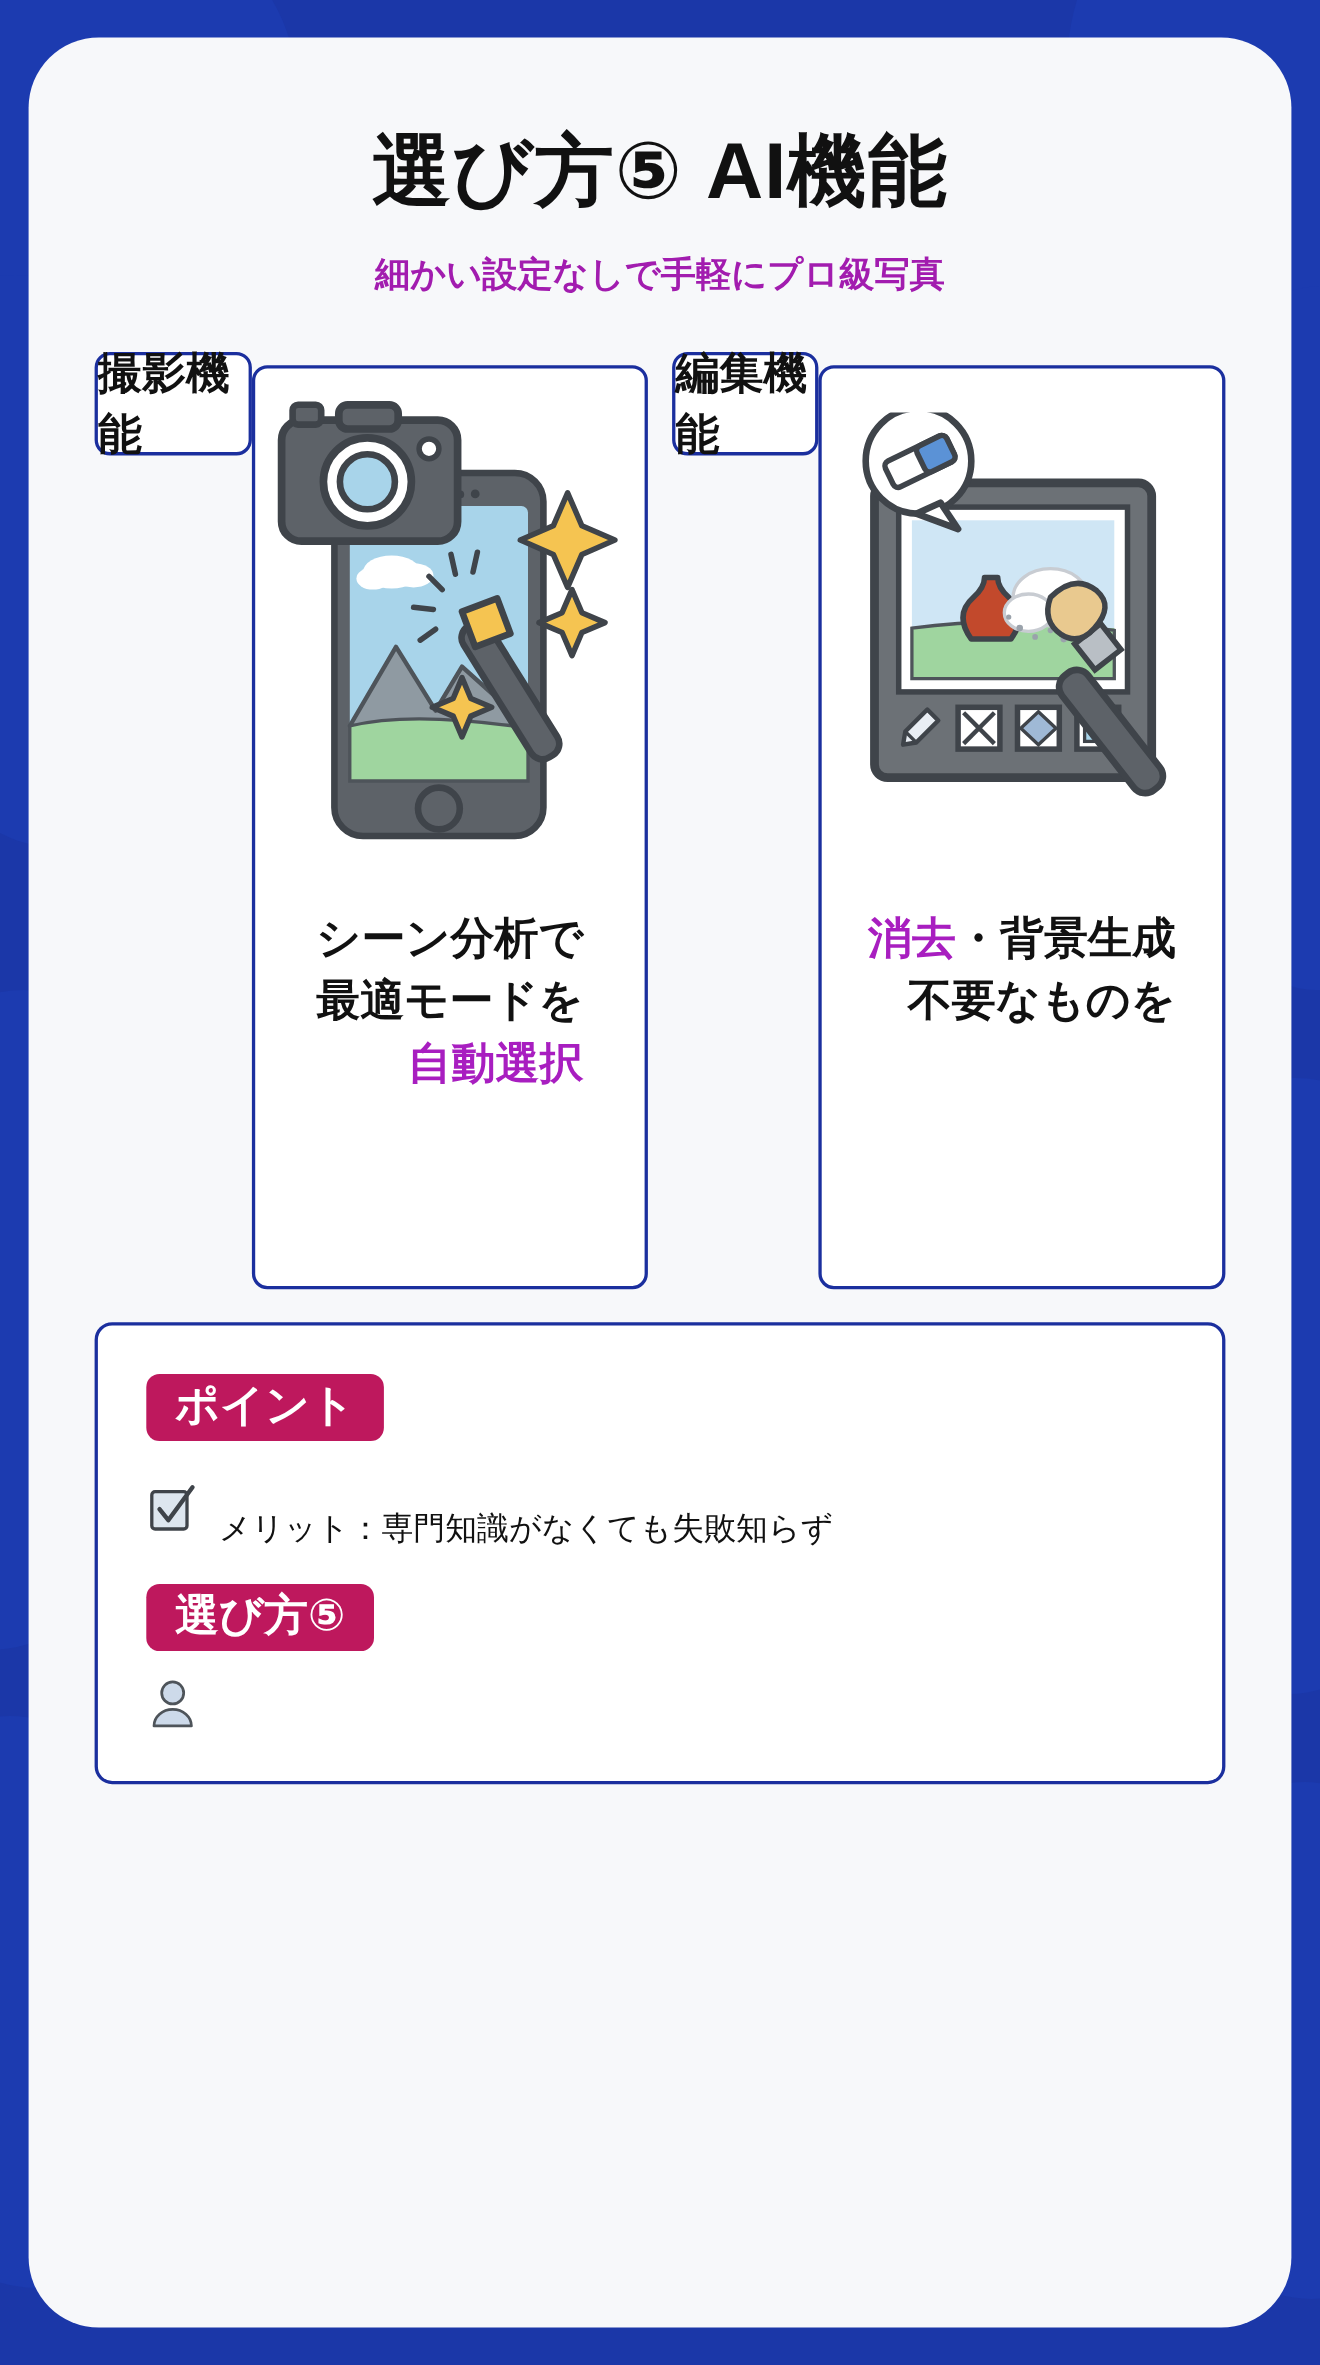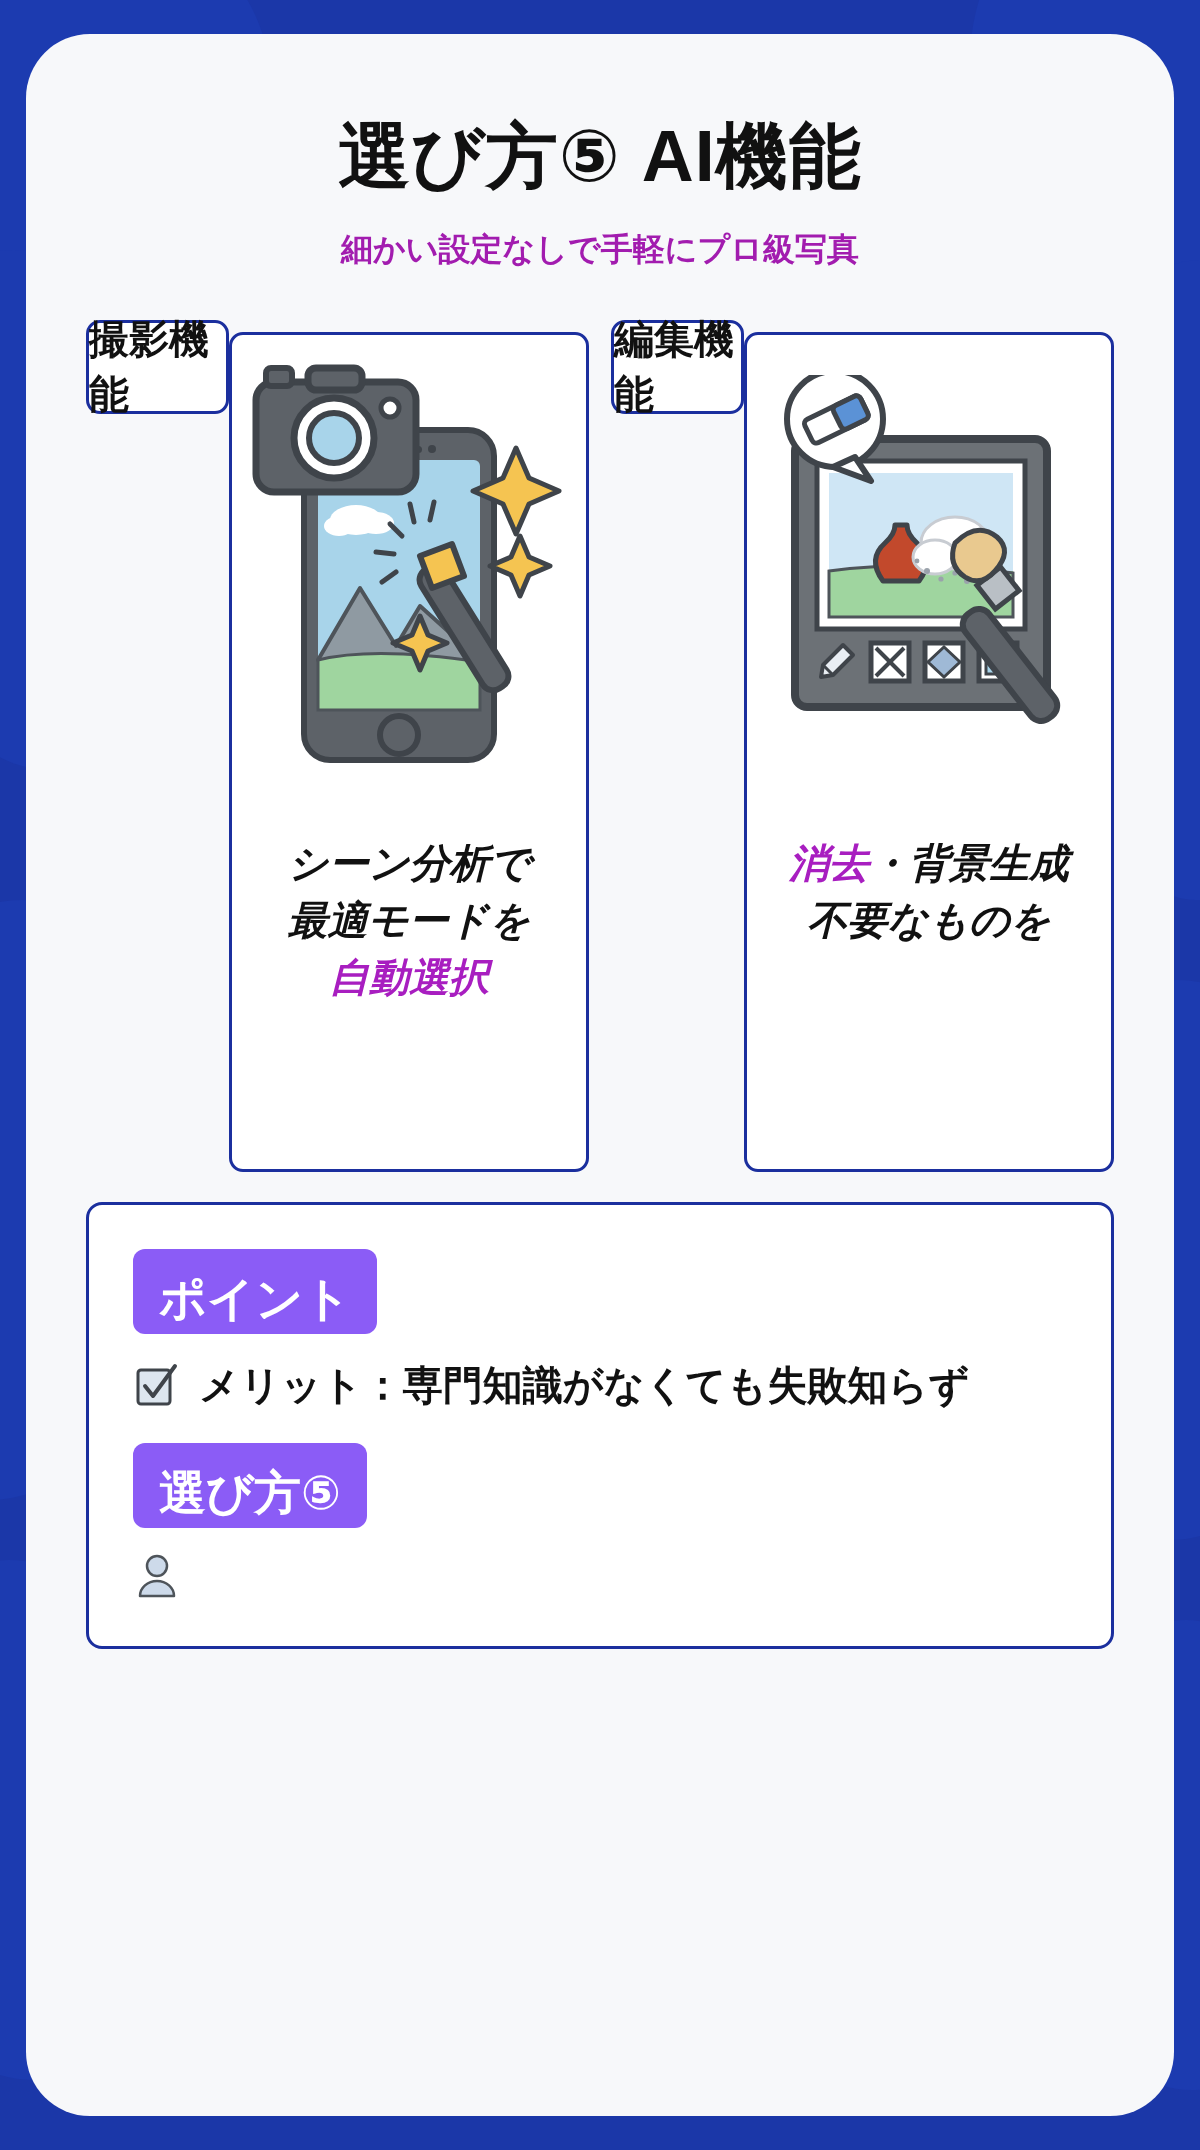--- a/index.html
+++ b/index.html
@@ -78,46 +78,45 @@
     border: 3px solid #1b2f9e;
     border-radius: 14px;
     background: #ffffff;
     flex: 1;
     display: flex; flex-direction: column; align-items: center;
     padding: 20px 12px 26px;
     min-height: 840px;
   }
   .art { height: 470px; display: flex; align-items: center; justify-content: center; }
   .caption {
-    margin-top: 10px; text-align: center;
+    text-align: right;
     font-size: 40px; font-weight: 700; color: #111111;
     line-height: 1.42;
-    font-style: italic;
   }
   .hl { color: #a81ec0; }
 
   
   .panel {
     margin-top: 30px;
     border: 3px solid #1b2f9e;
     border-radius: 16px;
     background: #ffffff;
     padding: 44px 44px 46px;
   }
   .badge {
     display: inline-block;
-    background: #8b5cf6;
+    background: #be185d;
     color: #ffffff;
-    font-size: 47px; font-weight: 700;
-    padding: 26px 26px 12px;
+    font-size: 40px; font-weight: 700;
+    padding: 9px 26px 12px;
     border-radius: 12px;
     line-height: 1;
   }
   .row { display: flex; align-items: center; gap: 18px; margin-top: 24px; }
-  .row-text { font-size: 40px; font-weight: 700; color: #111111; white-space: nowrap; }
+  .row-text { font-size: 29px; font-weight: 400; color: #111111; white-space: nowrap; margin-top: 36px; }
   .spacer { height: 30px; }
   .ico { flex: 0 0 auto; display: block; }
 </style>
 </head>
 <body>
 
 <div class="stage">
   <div class="blob b1"></div>
   <div class="blob b2"></div>
   <div class="blob b3"></div>

